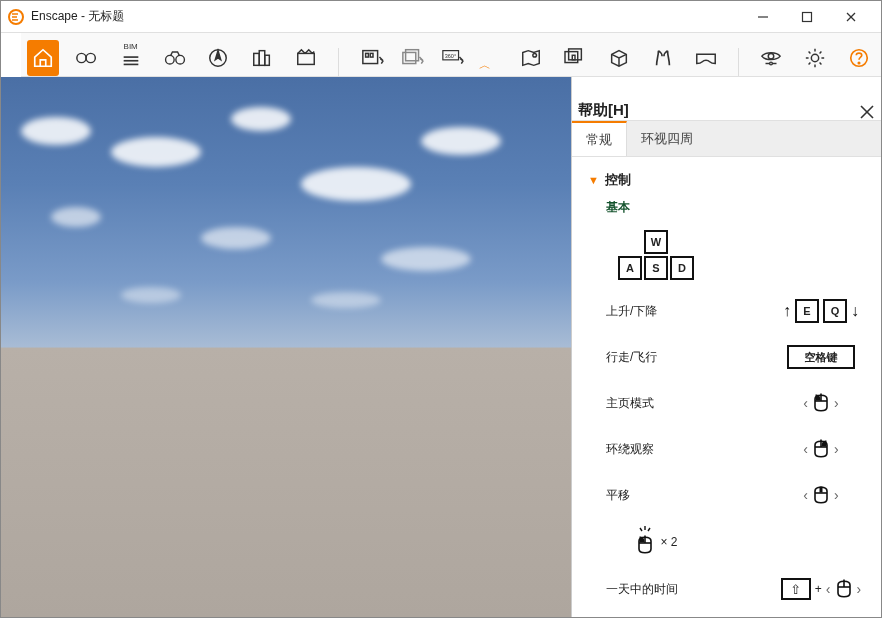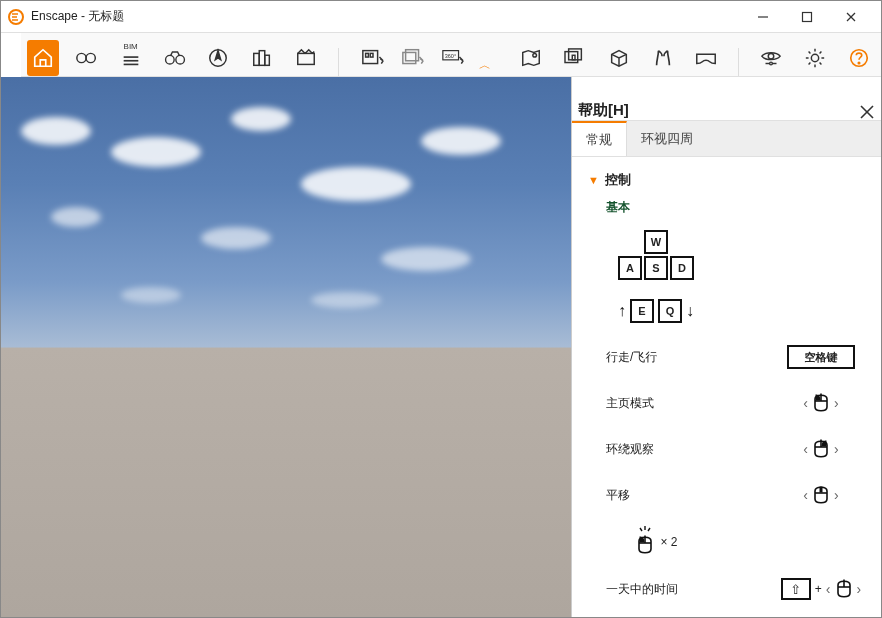--- a/index.html
+++ b/index.html
@@ -259,20 +259,21 @@
               <div class="keyrow">
                 <span class="keycap">A</span>
                 <span class="keycap">S</span>
                 <span class="keycap">D</span>
               </div>
             </div>
           </div>
         </div>
 
         <div class="sp-row">
+          <span class="lbl">上升/下降</span>
           <div class="ctrl">
             <span class="arrow">↑</span>
             <span class="keycap">E</span>
             <span class="keycap">Q</span>
             <span class="arrow">↓</span>
           </div>
         </div>
 
         <div class="sp-row">
           <span class="lbl">行走/飞行</span>

